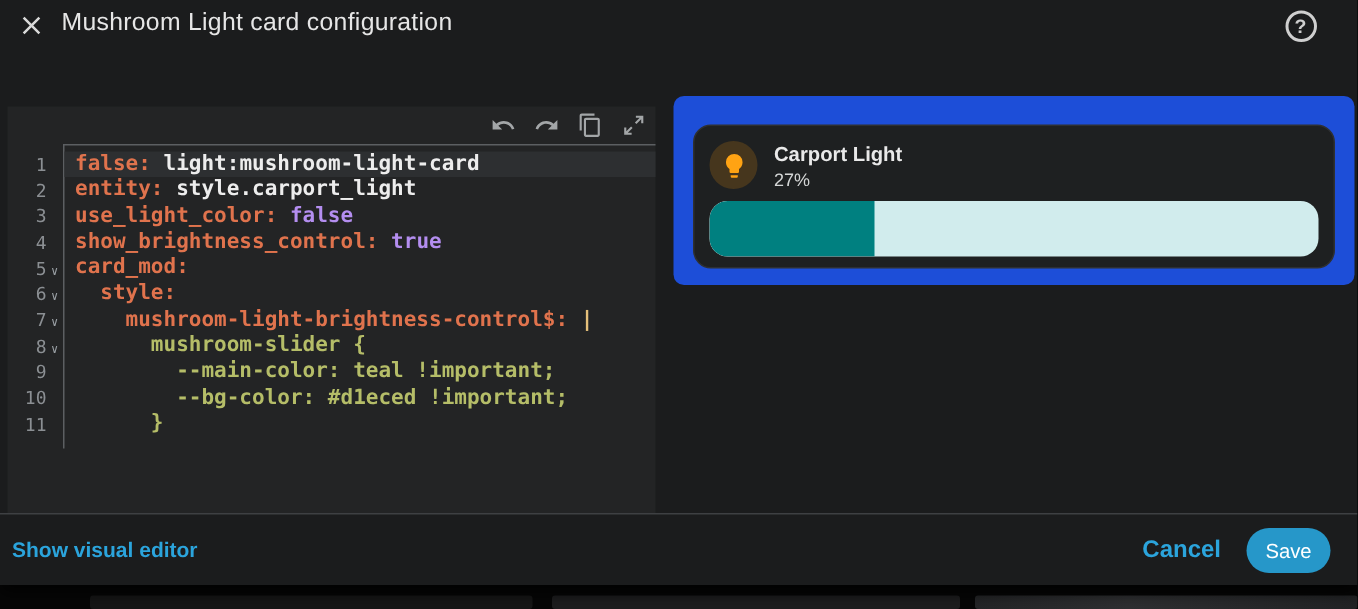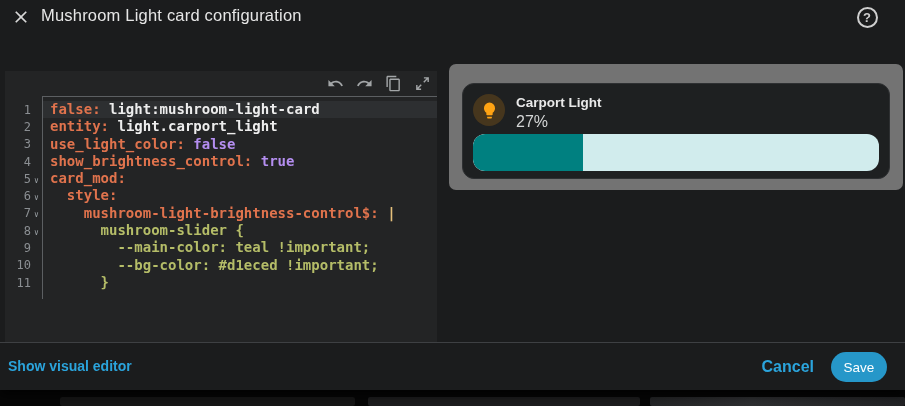--- a/index.html
+++ b/index.html
@@ -46,29 +46,29 @@
   .code-line.active { background:#2d2f31; }
   .tk-key    { color:#e0734d; }
   .tk-value  { color:#ededed; }
   .tk-bool   { color:#b48ef0; }
   .tk-string { color:#b5bd68; }
   .tk-pipe   { color:#e5c07b; }
   .tk-plain  { color:#dddddd; }
 
   
   .preview-panel { position:absolute; left:449px; top:64px; width:454px; height:126px;
-                   background:#737373; border-radius:7px; }
+                   background:#1d4ed8; border-radius:7px; }
   .mushroom-card { position:absolute; left:13px; top:19px; width:428px; height:96px;
                    background:#1e2021; border:1px solid #2e3032; border-radius:12px; }
   .icon-wrap { position:absolute; left:10px; top:10px; width:32px; height:32px; border-radius:50%;
                background:rgba(255,155,10,0.18); display:flex; align-items:center; justify-content:center;
                cursor:pointer; }
   .icon-wrap svg { width:19px; height:19px; fill:#ffa313; }
   .card-name  { position:absolute; left:53px; top:11px; font-size:13.5px; font-weight:700; color:#e9e9e9; }
-  .card-state { position:absolute; left:53px; top:29px; font-size:16px; font-weight:400; color:#d4d6d6; }
+  .card-state { position:absolute; left:53px; top:29px; font-size:12px; font-weight:400; color:#d4d6d6; }
   .slider { position:absolute; left:10px; top:50px; right:10px; height:37px; border-radius:12px;
             overflow:hidden; cursor:pointer; }
   .slider-fill { height:100%; border-radius:12px 0 0 12px; }
 
   
   .footer { position:absolute; left:0; top:342px; width:905px; height:48px; border-top:1px solid #3e4043; }
   .visual-link { position:absolute; left:8px; top:0; line-height:47px; font-size:14px; font-weight:700;
                  color:#2ba4dc; cursor:pointer; text-decoration:none;text-align:right; }
   .cancel-link { position:absolute; right:91px; top:0; line-height:47px; font-size:16px; font-weight:700;
                  color:#2ba4dc; cursor:pointer; text-decoration:none; }
@@ -166,21 +166,21 @@
               <span class="ln">10</span>
               <span class="fold"></span>
             </div>
             <div class="gutter-row">
               <span class="ln">11</span>
               <span class="fold"></span>
             </div>
           </div>
         <div class="code">
             <div class="code-line active"><span class="tk-key">false:</span><span class="tk-plain"> </span><span class="tk-value">light:mushroom-light-card</span></div>
-            <div class="code-line"><span class="tk-key">entity:</span><span class="tk-plain"> </span><span class="tk-value">light.carport_light</span></div>
+            <div class="code-line"><span class="tk-key">entity:</span><span class="tk-plain"> </span><span class="tk-value">style.carport_light</span></div>
             <div class="code-line"><span class="tk-key">use_light_color:</span><span class="tk-plain"> </span><span class="tk-bool">false</span></div>
             <div class="code-line"><span class="tk-key">show_brightness_control:</span><span class="tk-plain"> </span><span class="tk-bool">true</span></div>
             <div class="code-line"><span class="tk-key">card_mod:</span></div>
             <div class="code-line"><span class="tk-plain">  </span><span class="tk-key">style:</span></div>
             <div class="code-line"><span class="tk-plain">    </span><span class="tk-key">mushroom-light-brightness-control$:</span><span class="tk-plain"> </span><span class="tk-pipe">|</span></div>
             <div class="code-line"><span class="tk-string">      mushroom-slider {</span></div>
             <div class="code-line"><span class="tk-string">        --main-color: teal !important;</span></div>
             <div class="code-line"><span class="tk-string">        --bg-color: #d1eced !important;</span></div>
             <div class="code-line"><span class="tk-string">      }</span></div>
           </div>

